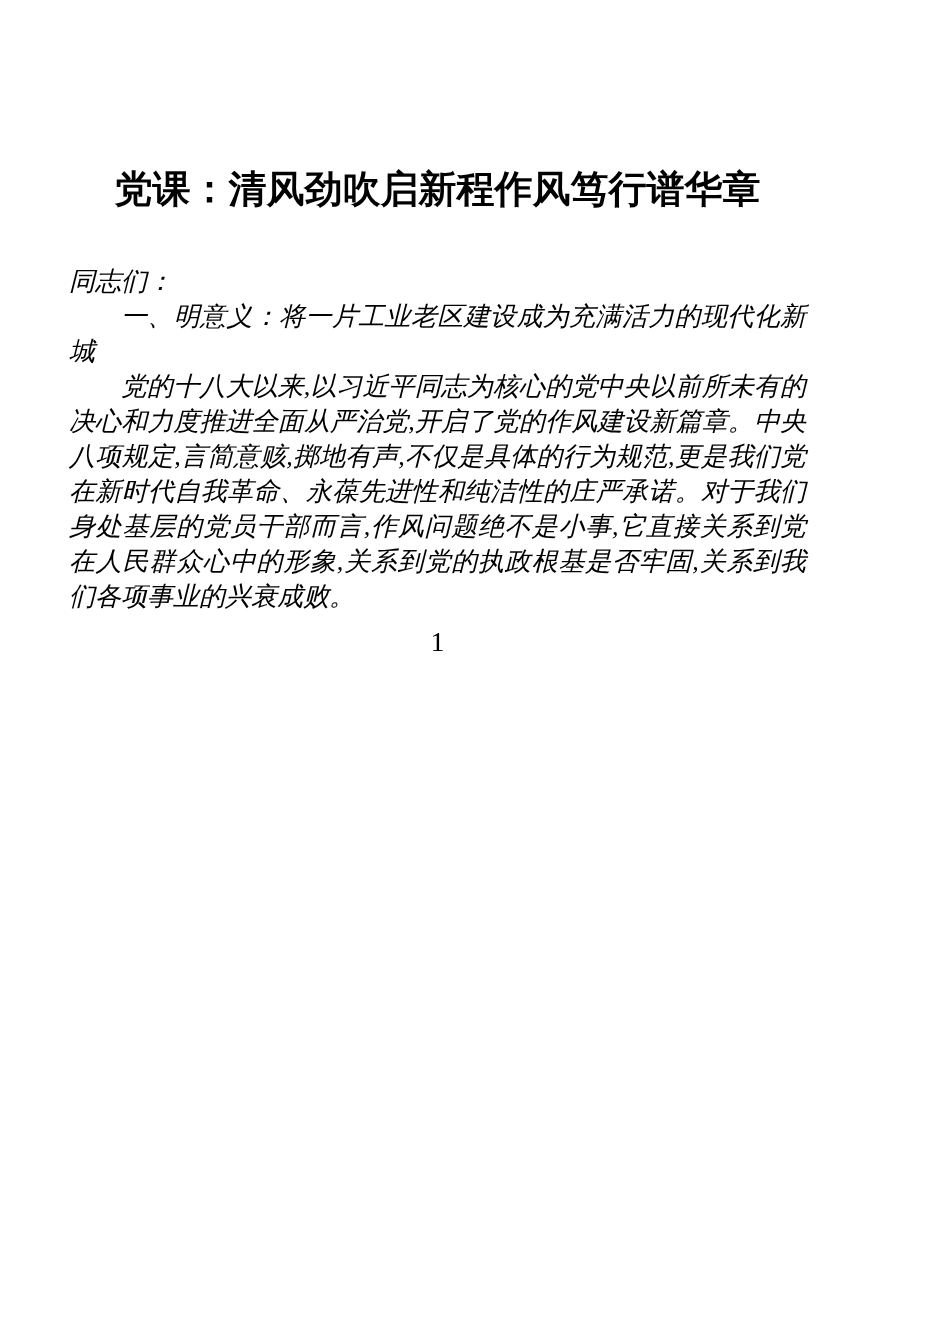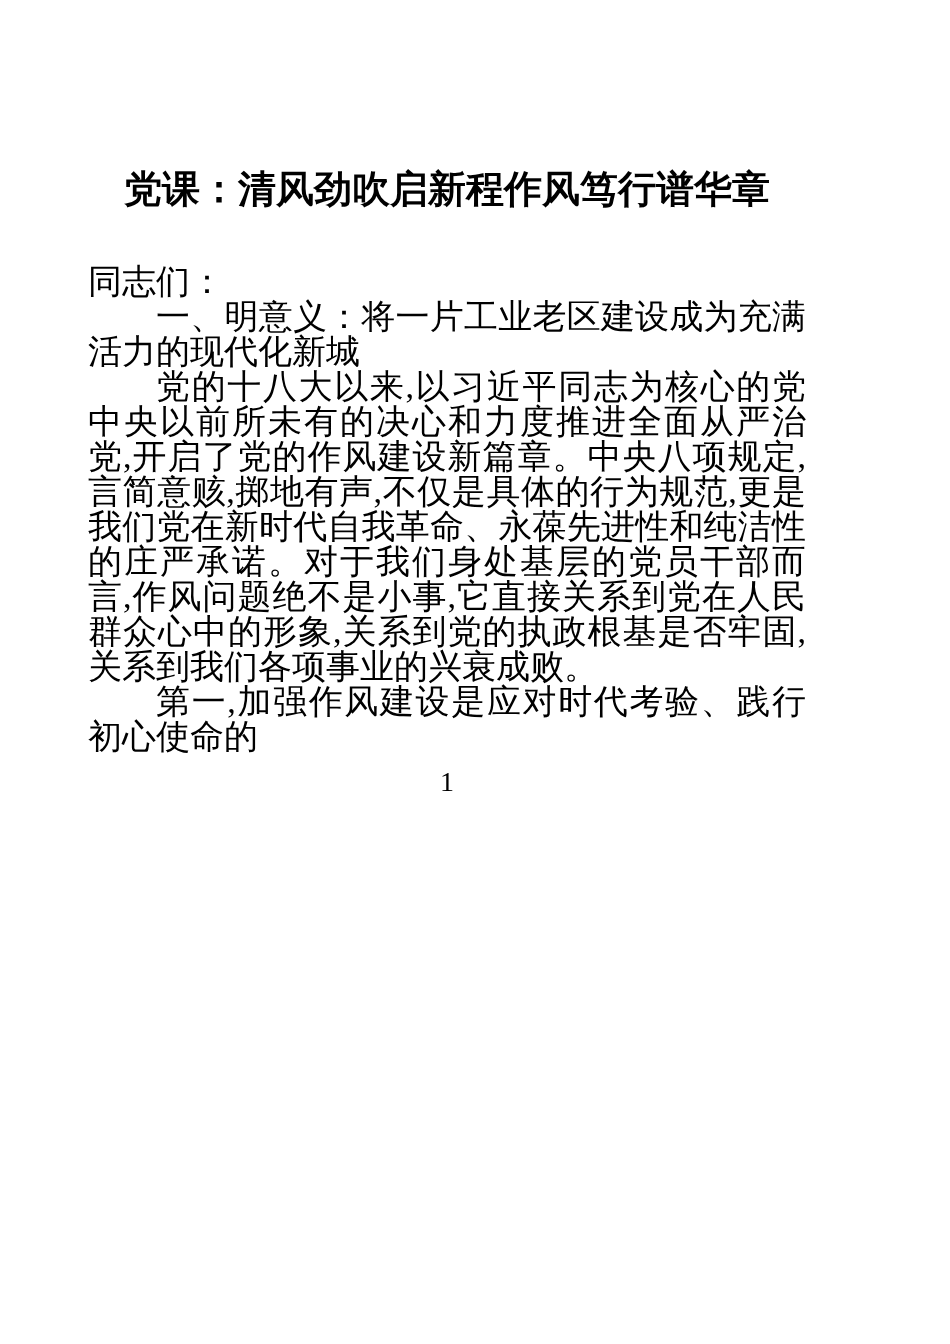--- a/index.html
+++ b/index.html
@@ -8,38 +8,39 @@
     background: #ffffff;
   }
   .page {
     position: relative;
     width: 950px;
     height: 1344px;
     margin: 0 auto;
     background: #ffffff;
     color: #000000;
     box-sizing: border-box;
-    padding: 164px 144px 0 88px;
+    padding: 164px 144px 0 69px;
     overflow: hidden;
     
     font-family: "Liberation Serif", "DejaVu Sans", sans-serif;
   }
   .doc-title {
     margin: 0 0 50px 0;
     font-size: 38px;
     line-height: 50px;
     font-weight: 700;
     text-align: center;
     letter-spacing: 0px;
     white-space: nowrap;
   }
   .doc-body {
-    font-size: 34px;
+    font-size: 26px;
     line-height: 35px;
     text-align: justify;
+    font-style: italic;
   }
   .doc-body p {
     margin: 0;
     padding: 0;
   }
   .para {
     text-indent: 2em;
   }
   .salutation {
     text-indent: 0;
@@ -66,19 +67,18 @@
   <div class="doc-body">
 
     <p class="salutation">同志们：</p>
 
 
 
     <p class="section-heading">一、明意义：将一片工业老区建设成为充满活力的现代化新城</p>
 
     <p class="para">党的十八大以来,以习近平同志为核心的党中央以前所未有的决心和力度推进全面从严治党,开启了党的作风建设新篇章。中央八项规定,言简意赅,掷地有声,不仅是具体的行为规范,更是我们党在新时代自我革命、永葆先进性和纯洁性的庄严承诺。对于我们身处基层的党员干部而言,作风问题绝不是小事,它直接关系到党在人民群众心中的形象,关系到党的执政根基是否牢固,关系到我们各项事业的兴衰成败。</p>
 
-    <p class="para">第一,加强作风建设是应对时代考验、践行初心使命的</p>
 
   </div>
 
   <div class="page-footer">1</div>
 
 </div>
 
 </body></html>

